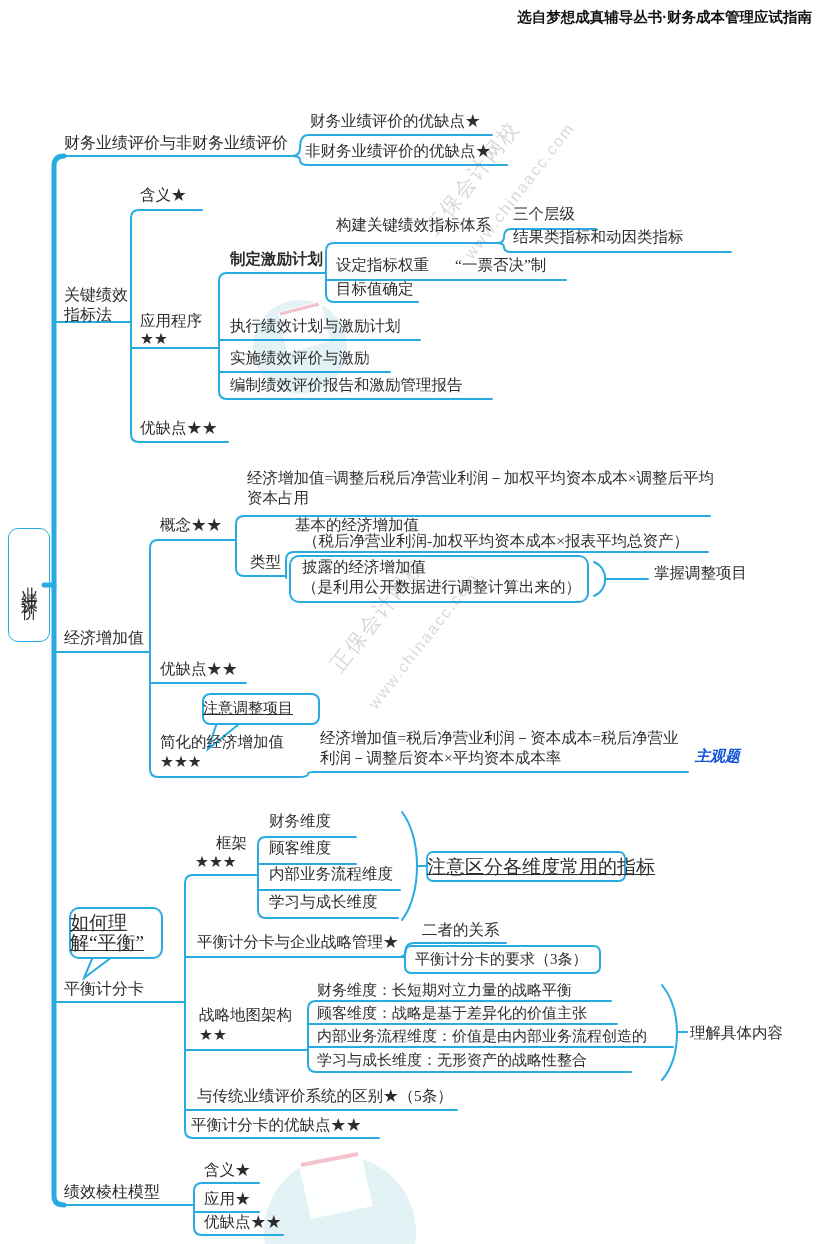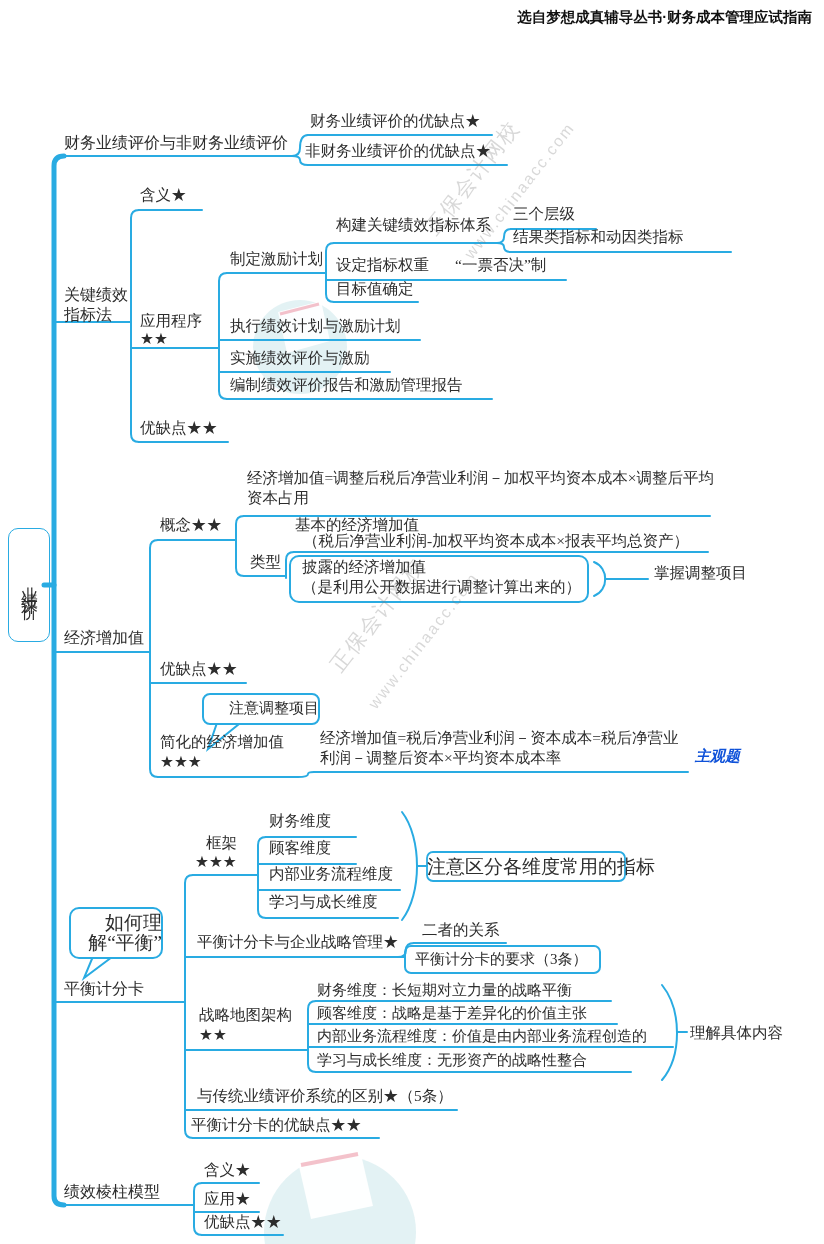--- a/index.html
+++ b/index.html
@@ -9,21 +9,21 @@
   .node{position:absolute;font-size:15.5px;line-height:18px;white-space:nowrap;color:#2d2d2d;}
   .wrap{white-space:normal;line-height:19.5px;}
   .lg{font-size:16px;}
   .sm{font-size:15px;}
   .xs{font-size:19px;}
   .header{position:absolute;top:8px;right:12px;font-size:14.5px;font-weight:bold;
           font-family:"Liberation Sans","DejaVu Sans",sans-serif;color:#111;}
   .rootbox{position:absolute;left:8px;top:528px;width:40px;height:112px;border:1.6px solid #29abe2;
            border-radius:10px;display:flex;align-items:center;justify-content:center;
            writing-mode:vertical-rl;text-orientation:upright;font-size:16.5px;letter-spacing:6px;color:#2d2d2d;}
-  .ctext{position:absolute;text-align:right;}
+  .ctext{position:absolute;text-align:left;text-decoration:underline;}
   .subjective{position:absolute;font-size:15px;font-weight:bold;font-style:italic;color:#0f52d9;
               font-family:"Liberation Sans","DejaVu Sans",sans-serif;}
   .wm{position:absolute;color:rgba(125,125,125,0.30);transform:rotate(-52deg);transform-origin:left center;
       font-family:"Liberation Sans","DejaVu Sans",sans-serif;letter-spacing:2px;white-space:nowrap;}
 </style>
 </head>
 <body>
 
 <div class="canvas">
 
@@ -155,21 +155,21 @@
   <div class="rootbox">业绩评价</div>
 
   <div class="node lg" style="left:64px;top:134px;">财务业绩评价与非财务业绩评价</div>
   <div class="node" style="left:310px;top:112px;">财务业绩评价的优缺点★</div>
   <div class="node" style="left:305px;top:142px;">非财务业绩评价的优缺点★</div>
 
   <div class="node lg wrap" style="left:64px;top:285px;width:66px;">关键绩效指标法</div>
   <div class="node" style="left:140px;top:186px;">含义★</div>
   <div class="node" style="left:140px;top:312px;">应用程序</div>
   <div class="node" style="left:140px;top:330px;">★★</div>
-  <div class="node" style="left:230px;top:250px;">制定激励计划</div>
+  <div class="node" style="left:230px;top:250px;font-weight:bold;">制定激励计划</div>
   <div class="node" style="left:336px;top:216px;">构建关键绩效指标体系</div>
   <div class="node" style="left:513px;top:205px;">三个层级</div>
   <div class="node" style="left:513px;top:228px;">结果类指标和动因类指标</div>
   <div class="node" style="left:336px;top:256px;">设定指标权重</div>
   <div class="node" style="left:455px;top:256px;">“一票否决”制</div>
   <div class="node" style="left:336px;top:280px;">目标值确定</div>
   <div class="node" style="left:230px;top:317px;">执行绩效计划与激励计划</div>
   <div class="node" style="left:230px;top:349px;">实施绩效评价与激励</div>
   <div class="node" style="left:230px;top:376px;">编制绩效评价报告和激励管理报告</div>
   <div class="node" style="left:140px;top:419px;">优缺点★★</div>
@@ -185,21 +185,21 @@
   <div class="node" style="left:654px;top:564px;">掌握调整项目</div>
   <div class="node" style="left:160px;top:660px;">优缺点★★</div>
   <div class="node ctext sm" style="left:203px;top:699px;width:116px;">注意调整项目</div>
   <div class="node" style="left:160px;top:733px;">简化的经济增加值</div>
   <div class="node" style="left:160px;top:753px;">★★★</div>
   <div class="node wrap" style="left:320px;top:728px;width:360px;">经济增加值=税后净营业利润－资本成本=税后净营业利润－调整后资本×平均资本成本率</div>
   <div class="subjective" style="left:695px;top:747px;">主观题</div>
 
   <div class="node lg" style="left:64px;top:980px;">平衡计分卡</div>
   <div class="node ctext xs wrap" style="left:70px;top:913px;width:92px;line-height:20px;">如何理解“平衡”</div>
-  <div class="node" style="left:206px;top:834px;">框架</div>
+  <div class="node" style="left:216px;top:834px;">框架</div>
   <div class="node" style="left:195px;top:853px;">★★★</div>
   <div class="node" style="left:269px;top:812px;">财务维度</div>
   <div class="node" style="left:269px;top:839px;">顾客维度</div>
   <div class="node" style="left:269px;top:865px;">内部业务流程维度</div>
   <div class="node" style="left:269px;top:893px;">学习与成长维度</div>
   <div class="node ctext xs" style="left:427px;top:858px;width:198px;">注意区分各维度常用的指标</div>
   <div class="node" style="left:197px;top:933px;">平衡计分卡与企业战略管理★</div>
   <div class="node" style="left:422px;top:921px;">二者的关系</div>
   <div class="node sm" style="left:415px;top:950px;">平衡计分卡的要求（3条）</div>
   <div class="node" style="left:199px;top:1006px;">战略地图架构</div>

